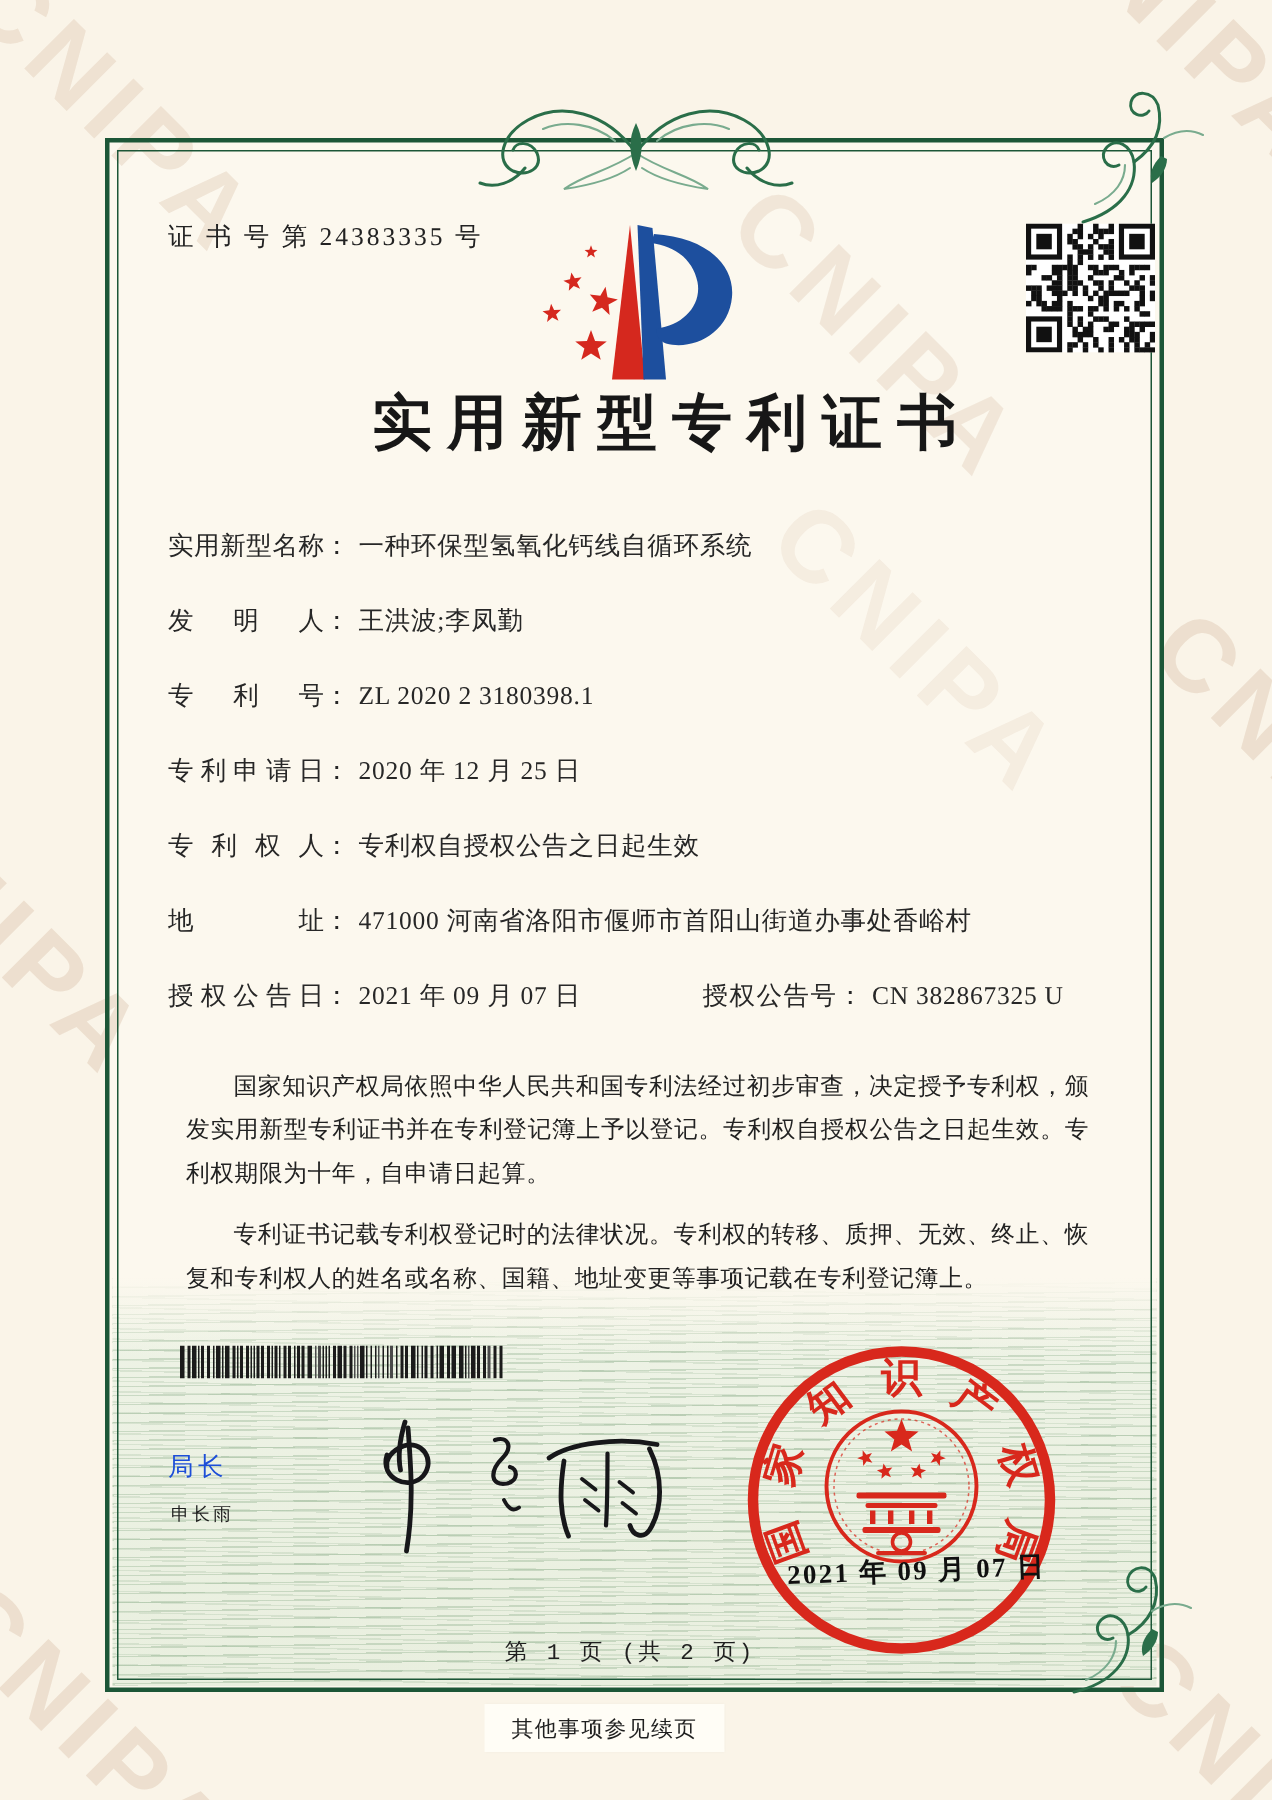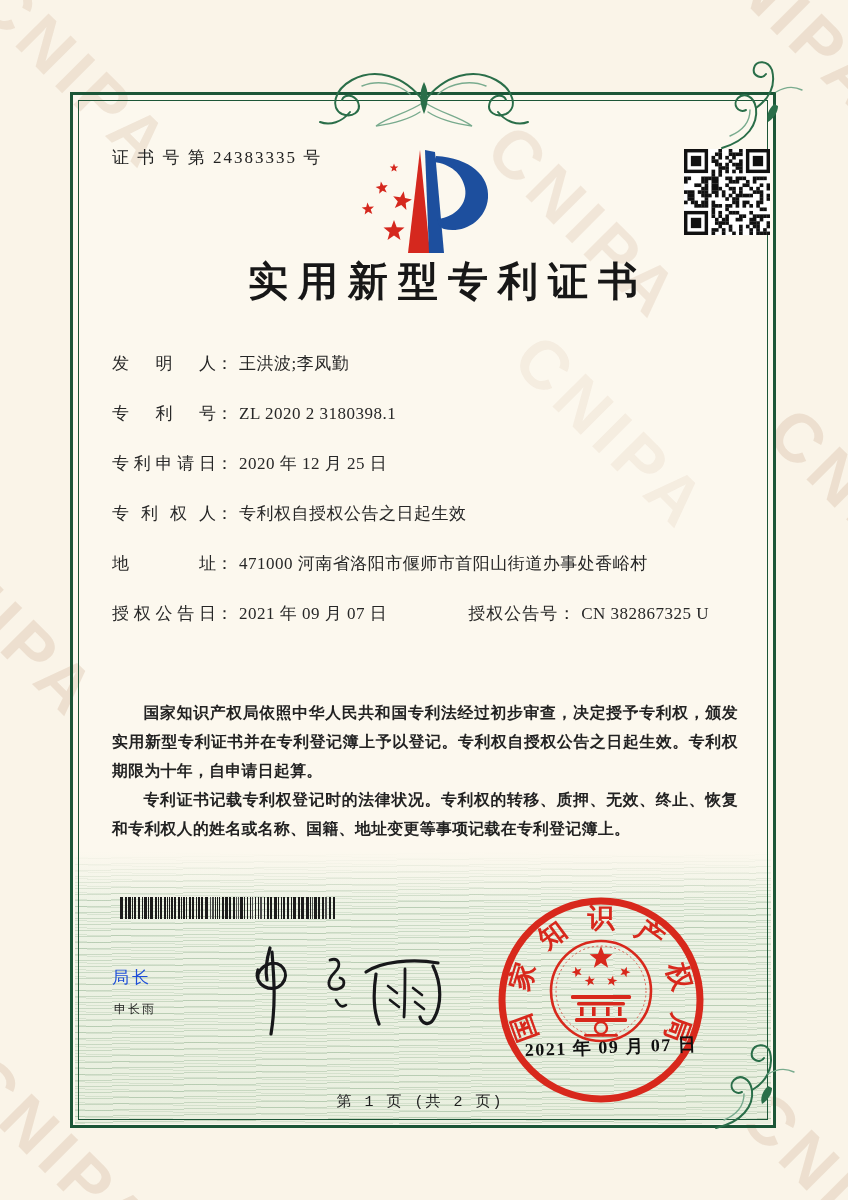--- a/index.html
+++ b/index.html
@@ -46,21 +46,21 @@
   }
   .fields{position:absolute;left:112px;top:352px;width:630px;}
   .field-row{height:50px;font-size:17px;color:#272727;white-space:nowrap;}
   .field-label{display:inline-block;width:104px;text-align:justify;text-align-last:justify;vertical-align:top;}
   .field-colon{display:inline-block;margin-right:6px;}
   .field-value{letter-spacing:.5px;}
   .pairB{display:inline-block;margin-left:66px;}
   .pairB .field-label2{letter-spacing:1px;margin-left:15px;}
   .body-text{position:absolute;left:112px;top:698px;width:626px;font-size:15.8px;line-height:29px;
     text-align:justify;color:#222;letter-spacing:.4px;}
-  .body-text p{margin:0;text-indent:2em;font-weight:bold;}
+  .body-text p{margin:12px;text-indent:2em;}
   .barcode{position:absolute;left:120px;top:897px;}
   .signer-title{position:absolute;left:112px;top:966px;font-size:17px;letter-spacing:3px;color:#1d4ed8;}
   .signer-name{position:absolute;left:114px;top:1001px;font-size:12px;letter-spacing:2px;color:#1d1d1d;}
   .signature{position:absolute;left:240px;top:942px;}
   .seal{position:absolute;left:496px;top:895px;}
   .seal-char{font-size:27px;font-weight:bold;fill:#d8281c;text-anchor:middle;dominant-baseline:middle;
     font-family:"Liberation Serif","DejaVu Serif",serif;}
   .seal-date{
     position:absolute;left:500px;top:1035px;width:222px;text-align:center;
     font-size:18px;font-weight:bold;letter-spacing:1.5px;color:#101010;
@@ -360,20 +360,23 @@
           <rect x="0" y="61.92" width="24.08" height="24.08"></rect>
           <rect x="3.44" y="65.36" width="17.2" height="17.2" fill="#fff"></rect>
           <rect x="6.88" y="68.8" width="10.32" height="10.32"></rect>
         </g>
     </svg>
 
     <div class="doc-title">实用新型专利证书</div>
 
     <div class="fields">
       <div class="field-row">
+        <span class="field-label">实用新型名称</span><span class="field-colon">：</span><span class="field-value">一种环保型氢氧化钙线自循环系统</span>
+      </div>
+      <div class="field-row">
         <span class="field-label">发明人</span><span class="field-colon">：</span><span class="field-value">王洪波;李凤勤</span>
       </div>
       <div class="field-row">
         <span class="field-label">专利号</span><span class="field-colon">：</span><span class="field-value">ZL 2020 2 3180398.1</span>
       </div>
       <div class="field-row">
         <span class="field-label">专利申请日</span><span class="field-colon">：</span><span class="field-value">2020 年 12 月 25 日</span>
       </div>
       <div class="field-row">
         <span class="field-label">专利权人</span><span class="field-colon">：</span><span class="field-value">专利权自授权公告之日起生效</span>
@@ -518,14 +521,15 @@
           <text x="180.6811714729236" y="82.34254461582388" class="seal-char" transform="rotate(73.33333333333334 180.6811714729236 82.34254461582388)">权</text>
           <text x="179.23571704208678" y="132.01959132272782" class="seal-char" transform="rotate(110 179.23571704208678 132.01959132272782)">局</text>
         </g>
     </svg>
 
     <div class="seal-date">2021 年 09 月 07 日</div>
 
     <div class="page-info">第 1 页 (共 2 页)</div>
   </div>
 
+  <div class="cont-note">其他事项参见续页</div>
 
 </div>
 
 </body></html>

